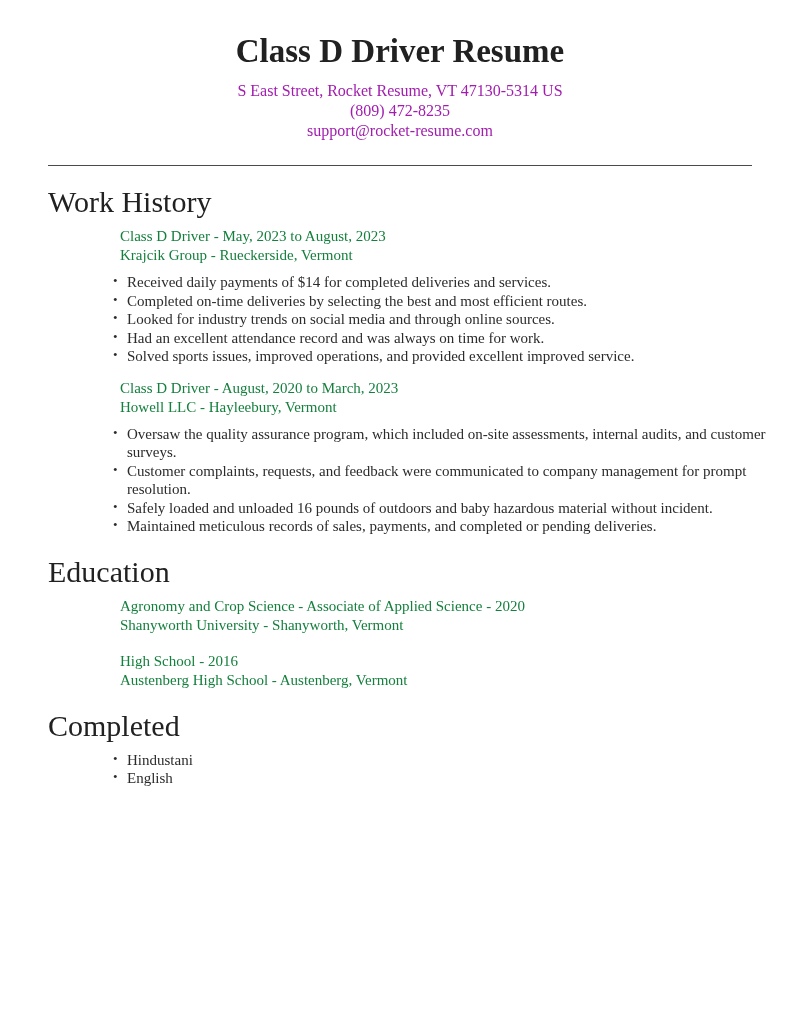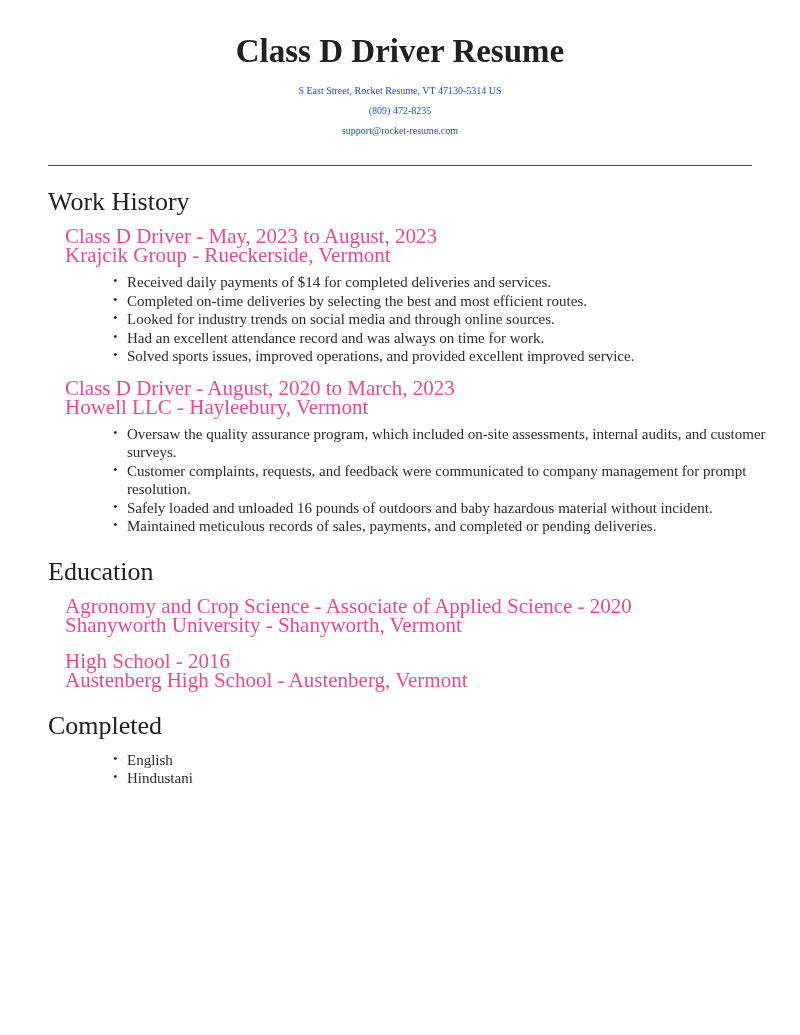--- a/index.html
+++ b/index.html
@@ -22,43 +22,43 @@
   }
   .title {
     margin: 0;
     font-size: 33px;
     line-height: 40px;
     font-weight: bold;
     color: #212121;
   }
   .contact {
     margin-top: 10px;
-    font-size: 10px;
+    font-size: 16px;
     line-height: 20px;
-    color: #1d4ed8;
+    color: #a21caf;
     text-align: center;
   }
   .rule {
     border: none;
     border-top: 1px solid #4a4a4a;
     margin: 24px 48px 0 48px;
   }
   
   .section-heading {
     margin: 20px 48px 0 48px;
-    font-size: 26px;
+    font-size: 30px;
     line-height: 32px;
     font-weight: normal;
     color: #212121;
   }
   .entry-head {
-    margin: 9px 44px 0 65px;
-    font-size: 21px;
+    margin: 9px 44px 0 120px;
+    font-size: 15px;
     line-height: 19px;
-    color: #ec4899;
+    color: #15803d;
   }
   .entry-head.gap {
     margin-top: 13px;
   }
   .entry-head.edu-gap {
     margin-top: 17px;
   }
   ul.bullets {
     list-style: none;
     margin: 8px 28px 0 105px;
@@ -137,18 +137,18 @@
 
     <div class="entry-head edu-gap">
       <div>High School - 2016</div>
       <div>Austenberg High School - Austenberg, Vermont</div>
     </div>
   </section>
 
   <section>
     <h2 class="section-heading">Completed</h2>
     <ul class="bullets" style="margin-top:9px">
+      <li>Hindustani</li>
       <li>English</li>
-      <li>Hindustani</li>
     </ul>
   </section>
 
 </div>
 
 </body></html>

